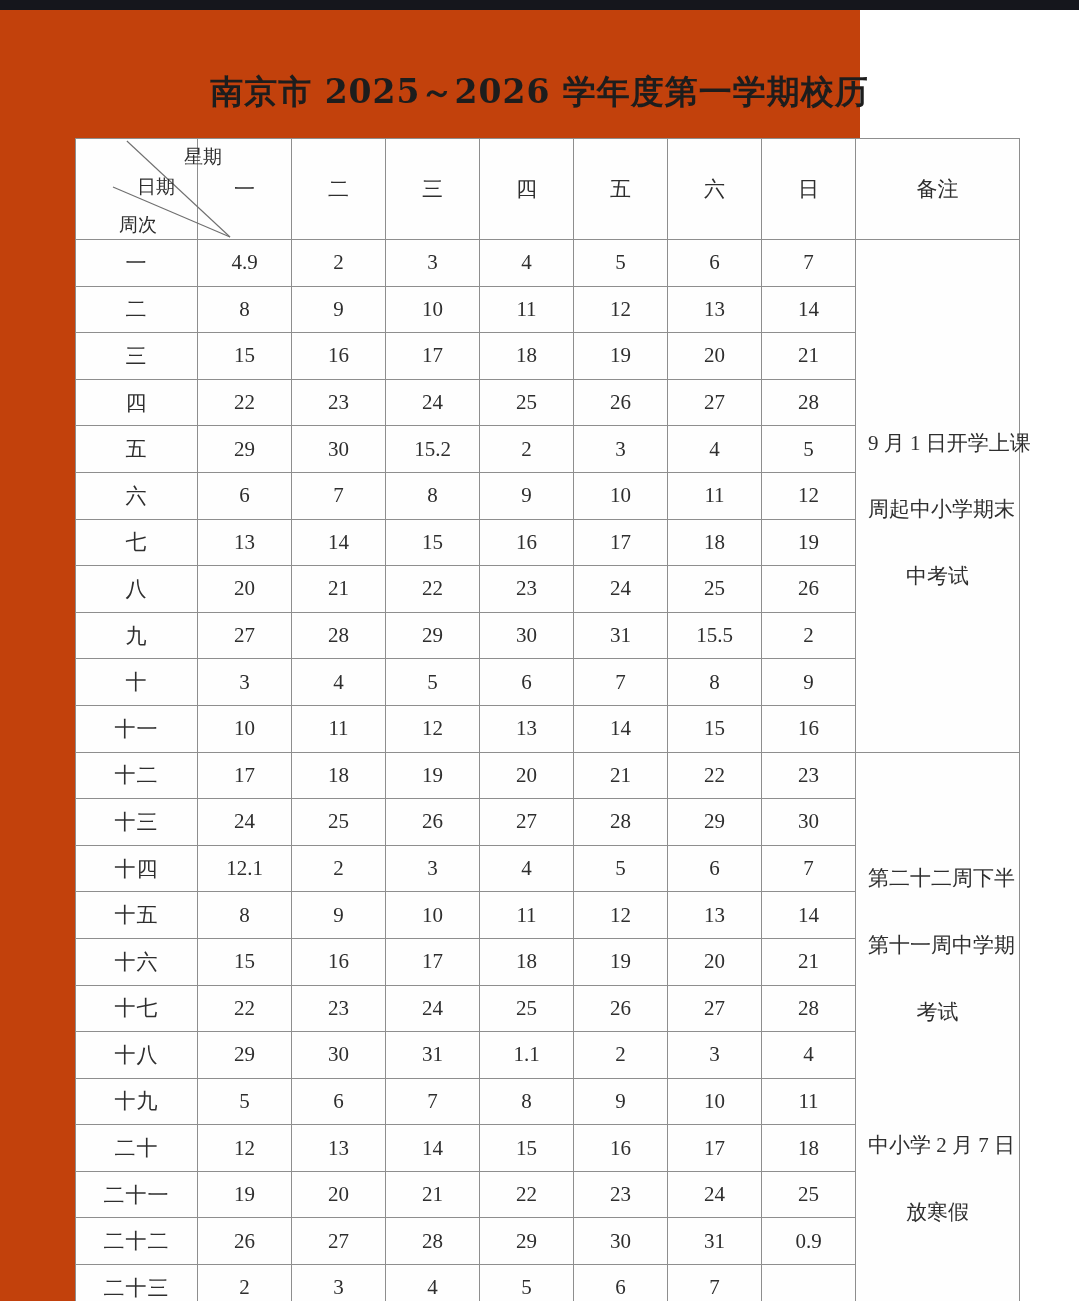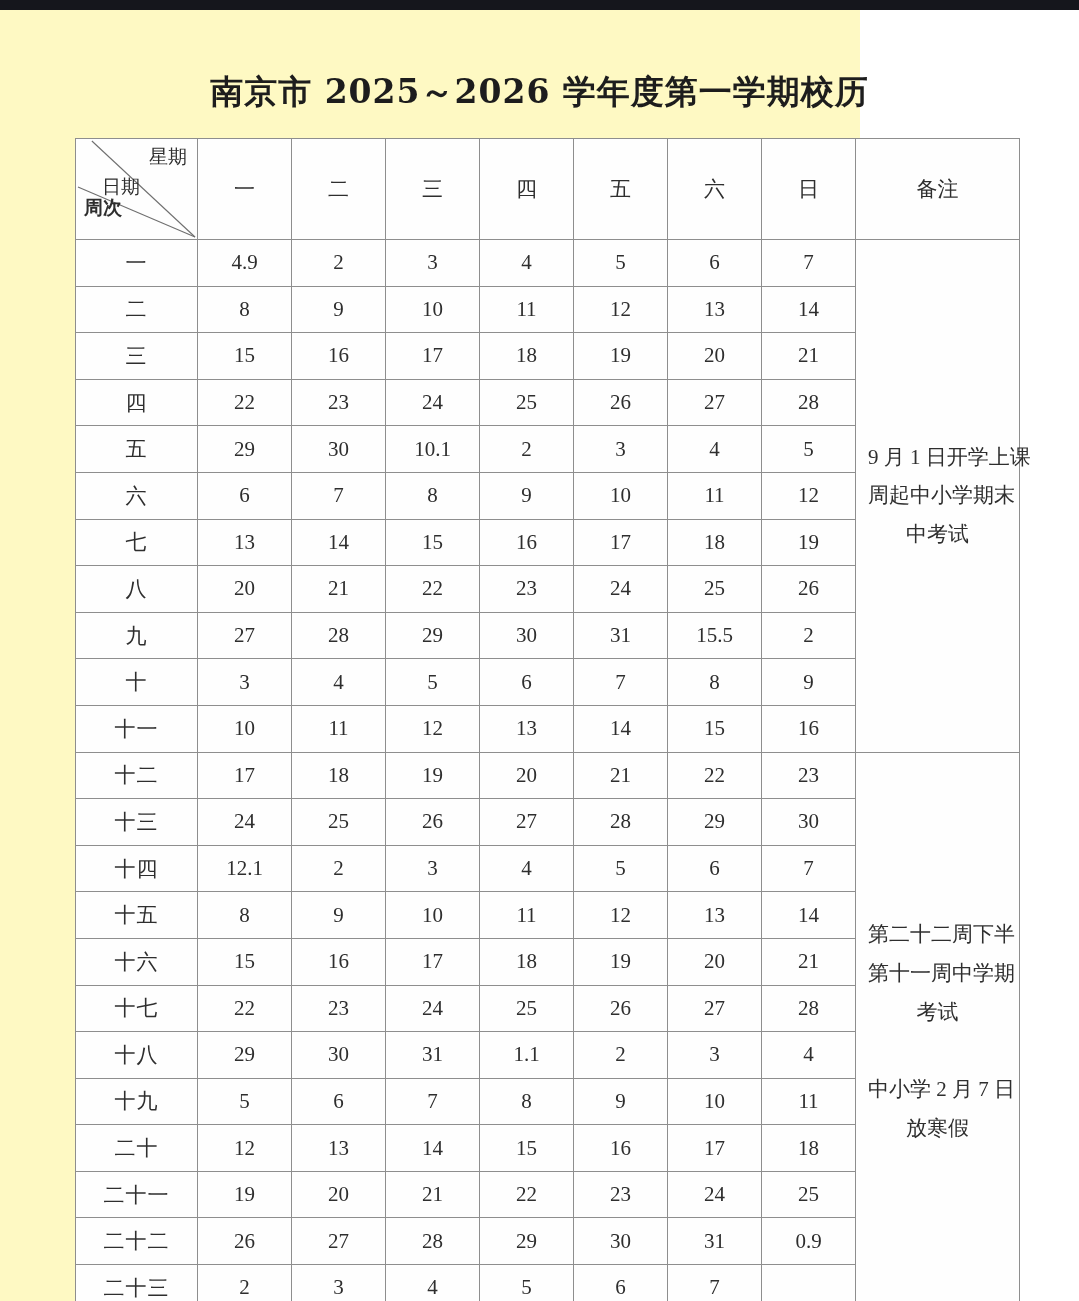--- a/index.html
+++ b/index.html
@@ -20,21 +20,21 @@
     top: 0; left: 0;
     width: 1079px;
     height: 10px;
     background: #15161c;
   }
   .page {
     position: absolute;
     top: 10px; left: 0;
     width: 860px;
     height: 1291px;
-    background: #fef9c3;
+    background: #c2410c;
   }
   .doc-title {
     position: absolute;
     top: 60px;
     left: 0;
     width: 1079px;
     text-align: center;
     font-family: "DejaVu Serif", "Liberation Serif", serif;
     font-size: 33px;
     font-weight: bold;
@@ -67,58 +67,59 @@
 
   .corner-cell {
     height: 100px;
     position: relative;
     padding: 0 !important;
   }
   .corner-inner {
     position: relative;
     width: 100%;
     height: 100px;
+    margin-left: 35px;
   }
   .corner-inner svg {
     position: absolute;
     top: 0; left: 0;
     width: 100%;
     height: 100%;
   }
   .corner-lbl {
     position: absolute;
     font-size: 19px;
     line-height: 1;
     color: #2e2e2e;
     white-space: nowrap;
   }
   .lbl-xq { top: 8px;  right: 10px; }
   .lbl-rq { top: 38px; left: 26px; }
-  .lbl-zc { bottom: 22px; left: 8px; font-weight: bold; }
+  .lbl-zc { bottom: 5px; left: 8px; }
 
   .head-row td {
     height: 100px;
     font-size: 23px;
   }
   .day-row td {
     height: 45.6px;
   }
   .week-label {
     font-size: 21px;
     letter-spacing: 1px;
   }
   .note-cell {
     font-size: 17px;
     line-height: 1.85;
     text-align: left;
     padding: 0 12px !important;
     vertical-align: middle;
     color: #2b2b2b;
   }
-  .note-cell .note-line { display: block; white-space: nowrap; }
+  .note-cell .note-line { display: block; white-space: nowrap; margin-top: 28px; }
   .note-blank { }
 </style>
 </head>
 <body>
 
 <div class="top-bar"></div>
 
 <div class="page">
 
   <div class="doc-title">南京市 2025～2026 学年度第一学期校历</div>
@@ -200,21 +201,21 @@
             <td>24</td>
             <td>25</td>
             <td>26</td>
             <td>27</td>
             <td>28</td>
           </tr>
           <tr class="day-row">
             <td class="week-label">五</td>
             <td>29</td>
             <td>30</td>
-            <td>10.1</td>
+            <td>15.2</td>
             <td>2</td>
             <td>3</td>
             <td>4</td>
             <td>5</td>
           </tr>
           <tr class="day-row">
             <td class="week-label">六</td>
             <td>6</td>
             <td>7</td>
             <td>8</td>

